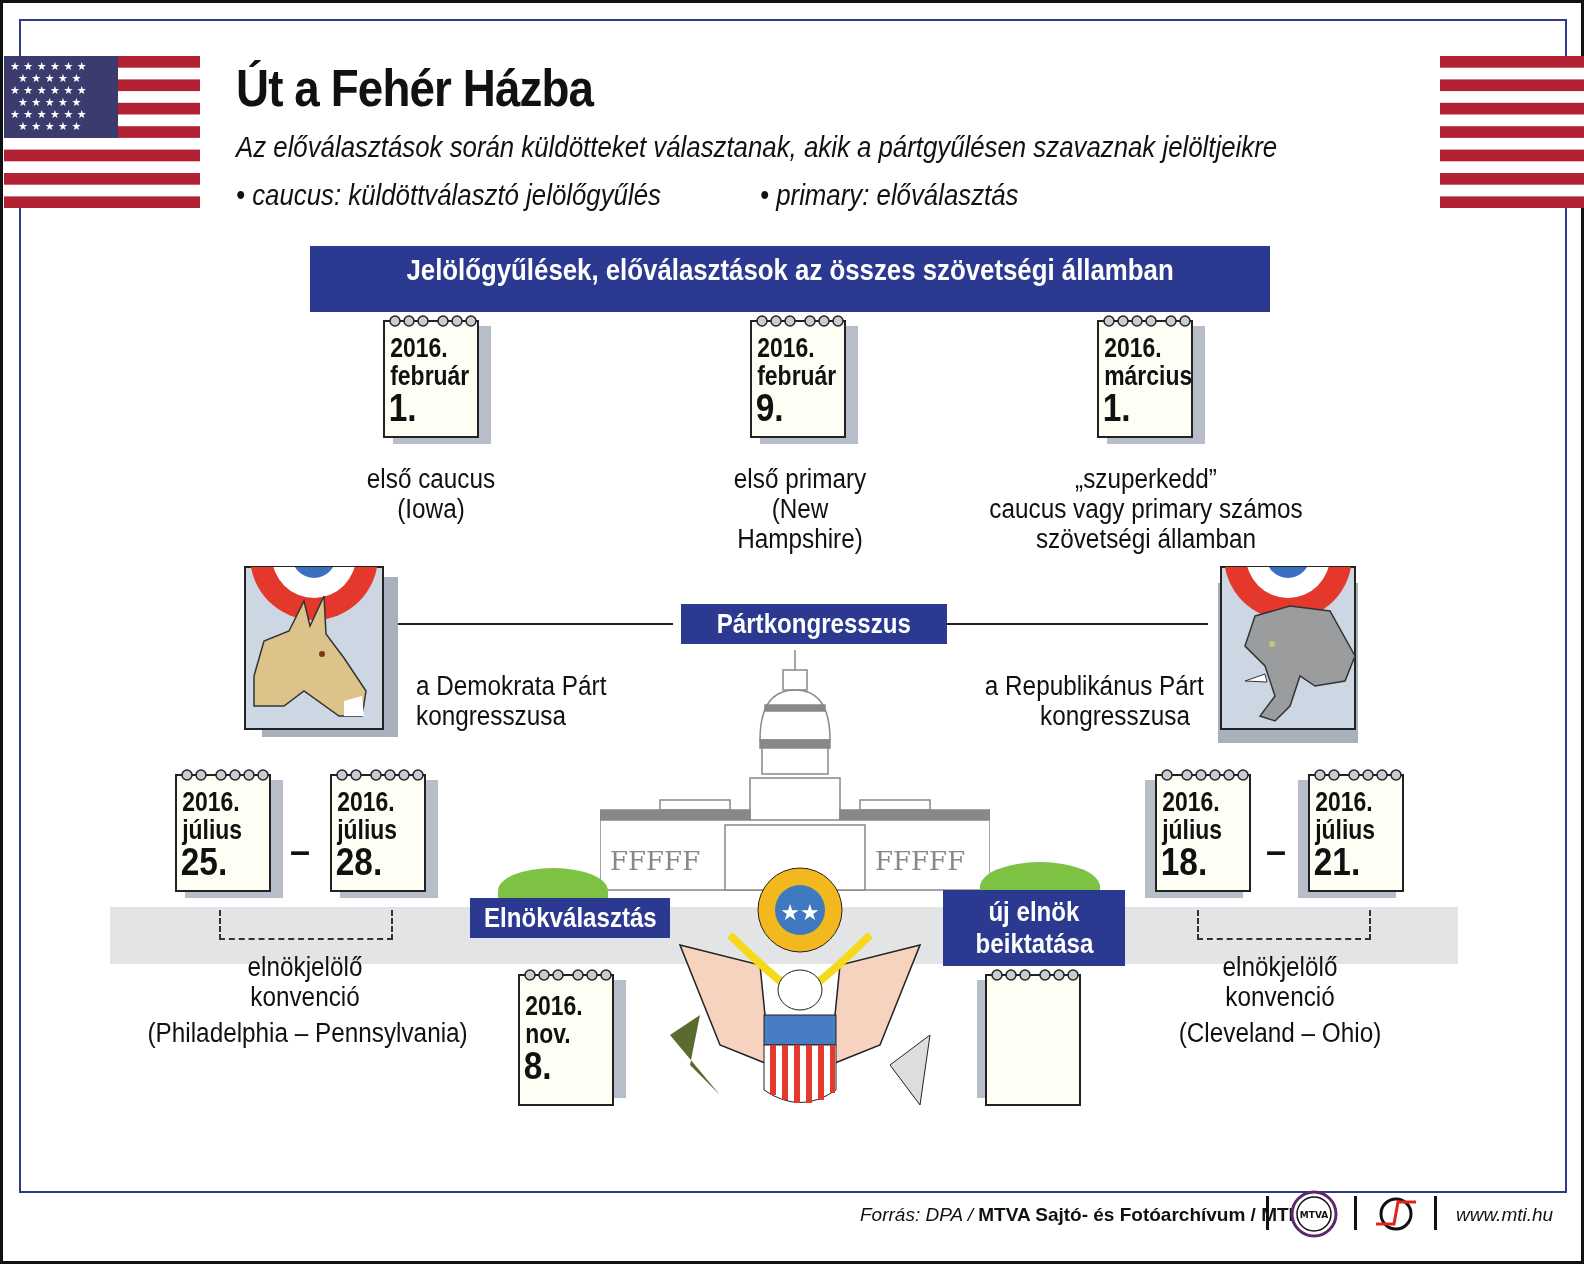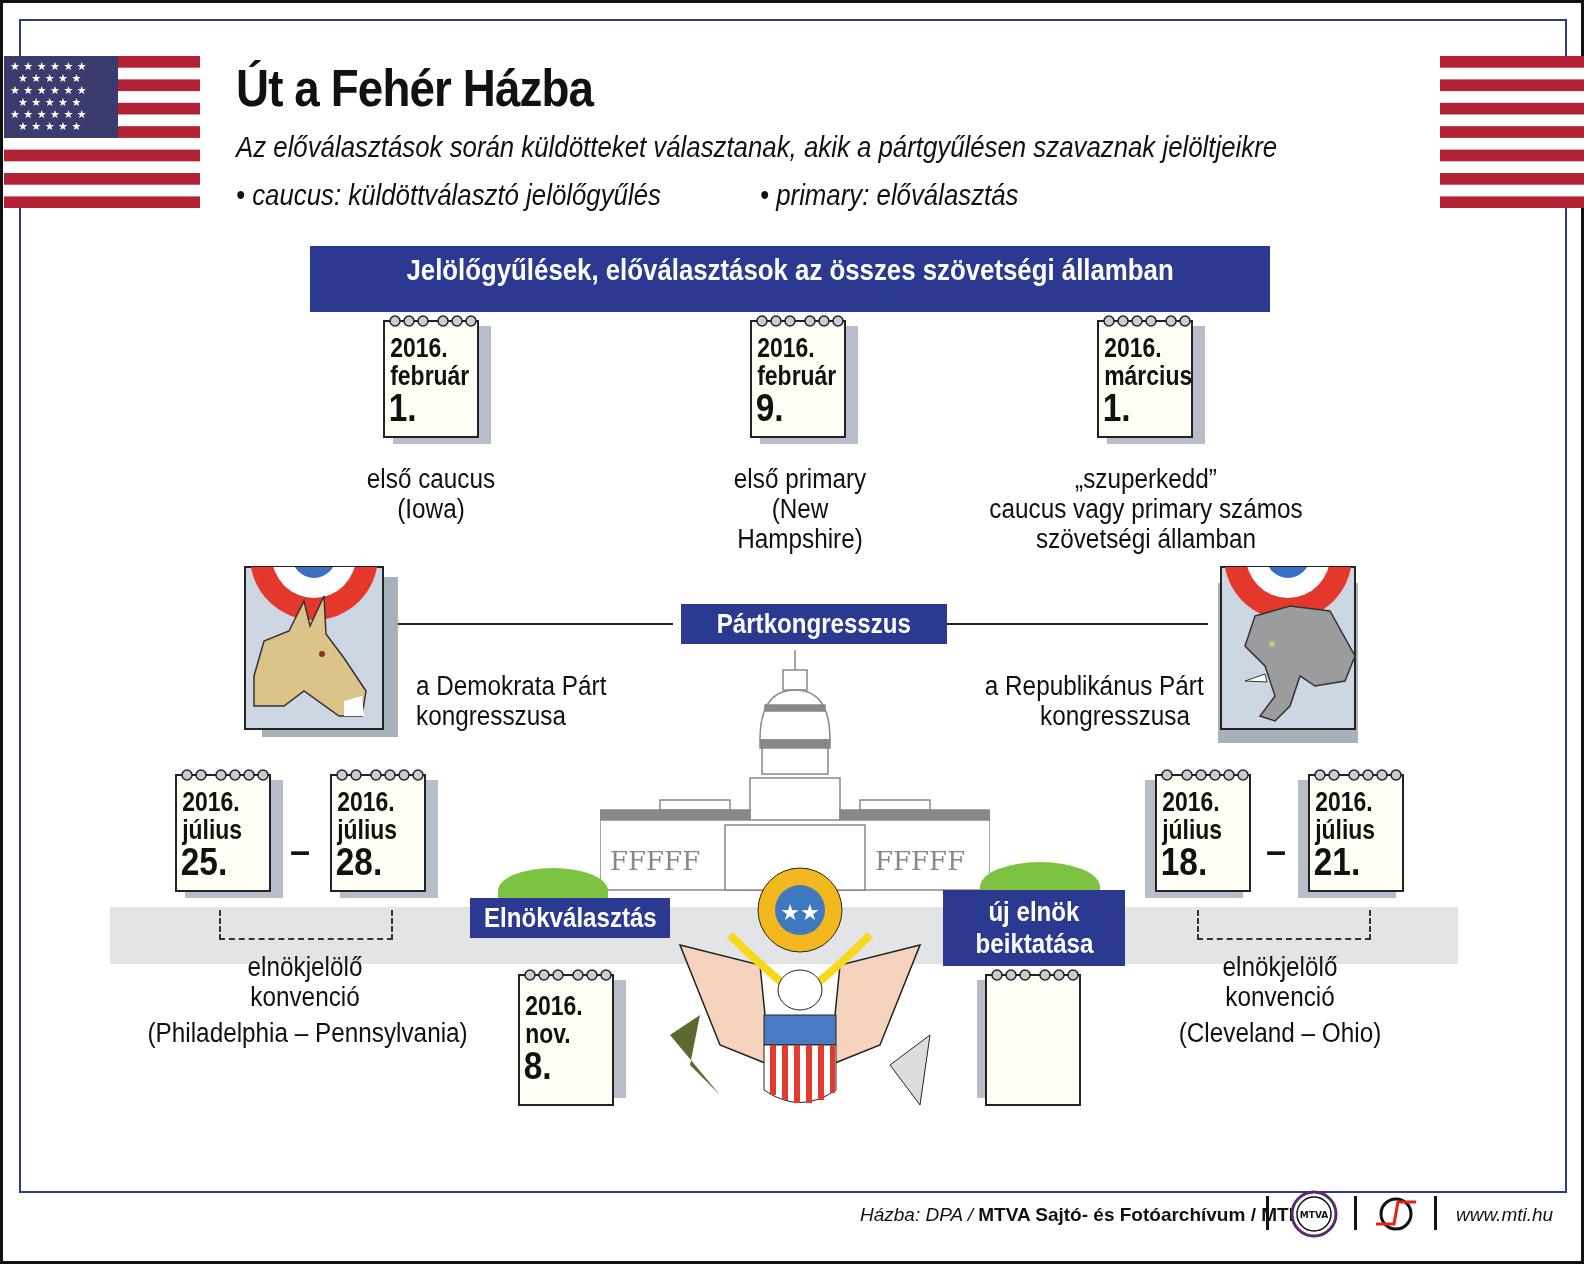--- a/index.html
+++ b/index.html
@@ -373,21 +373,21 @@
         <circle cx="22" cy="9" r="5"></circle>
         <circle cx="36" cy="9" r="5"></circle>
         <circle cx="56" cy="9" r="5"></circle>
         <circle cx="70" cy="9" r="5"></circle>
         <circle cx="84" cy="9" r="5"></circle>
       </g>
     </svg>
 </div>
 
 <div class="footer" style="left:860px; font-style:italic;">
-  <span>Házba: DPA / </span><span style="font-style:normal; font-weight:bold;">MTVA Sajtó- és Fotóarchívum / MTI</span>
+  <span>Forrás: DPA / </span><span style="font-style:normal; font-weight:bold;">MTVA Sajtó- és Fotóarchívum / MTI</span>
 </div>
 <div style="position:absolute; left:1266px; top:1196px; width:3px; height:34px; background:#111;"></div>
 <svg style="position:absolute; left:1290px; top:1190px; width:48px; height:48px;" viewBox="0 0 48 48">
   <circle cx="24" cy="24" r="22" fill="none" stroke="#5b2a6e" stroke-width="3"></circle>
   <circle cx="24" cy="24" r="17" fill="none" stroke="#111" stroke-width="1.5"></circle>
   <text x="24" y="28" text-anchor="middle" font-size="9" font-weight="bold" font-family="DejaVu Sans, sans-serif" fill="#111">MTVA</text>
 </svg>
 <div style="position:absolute; left:1354px; top:1196px; width:3px; height:34px; background:#111;"></div>
 <svg style="position:absolute; left:1374px; top:1194px; width:44px; height:40px;" viewBox="0 0 44 40">
   <circle cx="22" cy="20" r="15" fill="none" stroke="#111" stroke-width="3"></circle>

